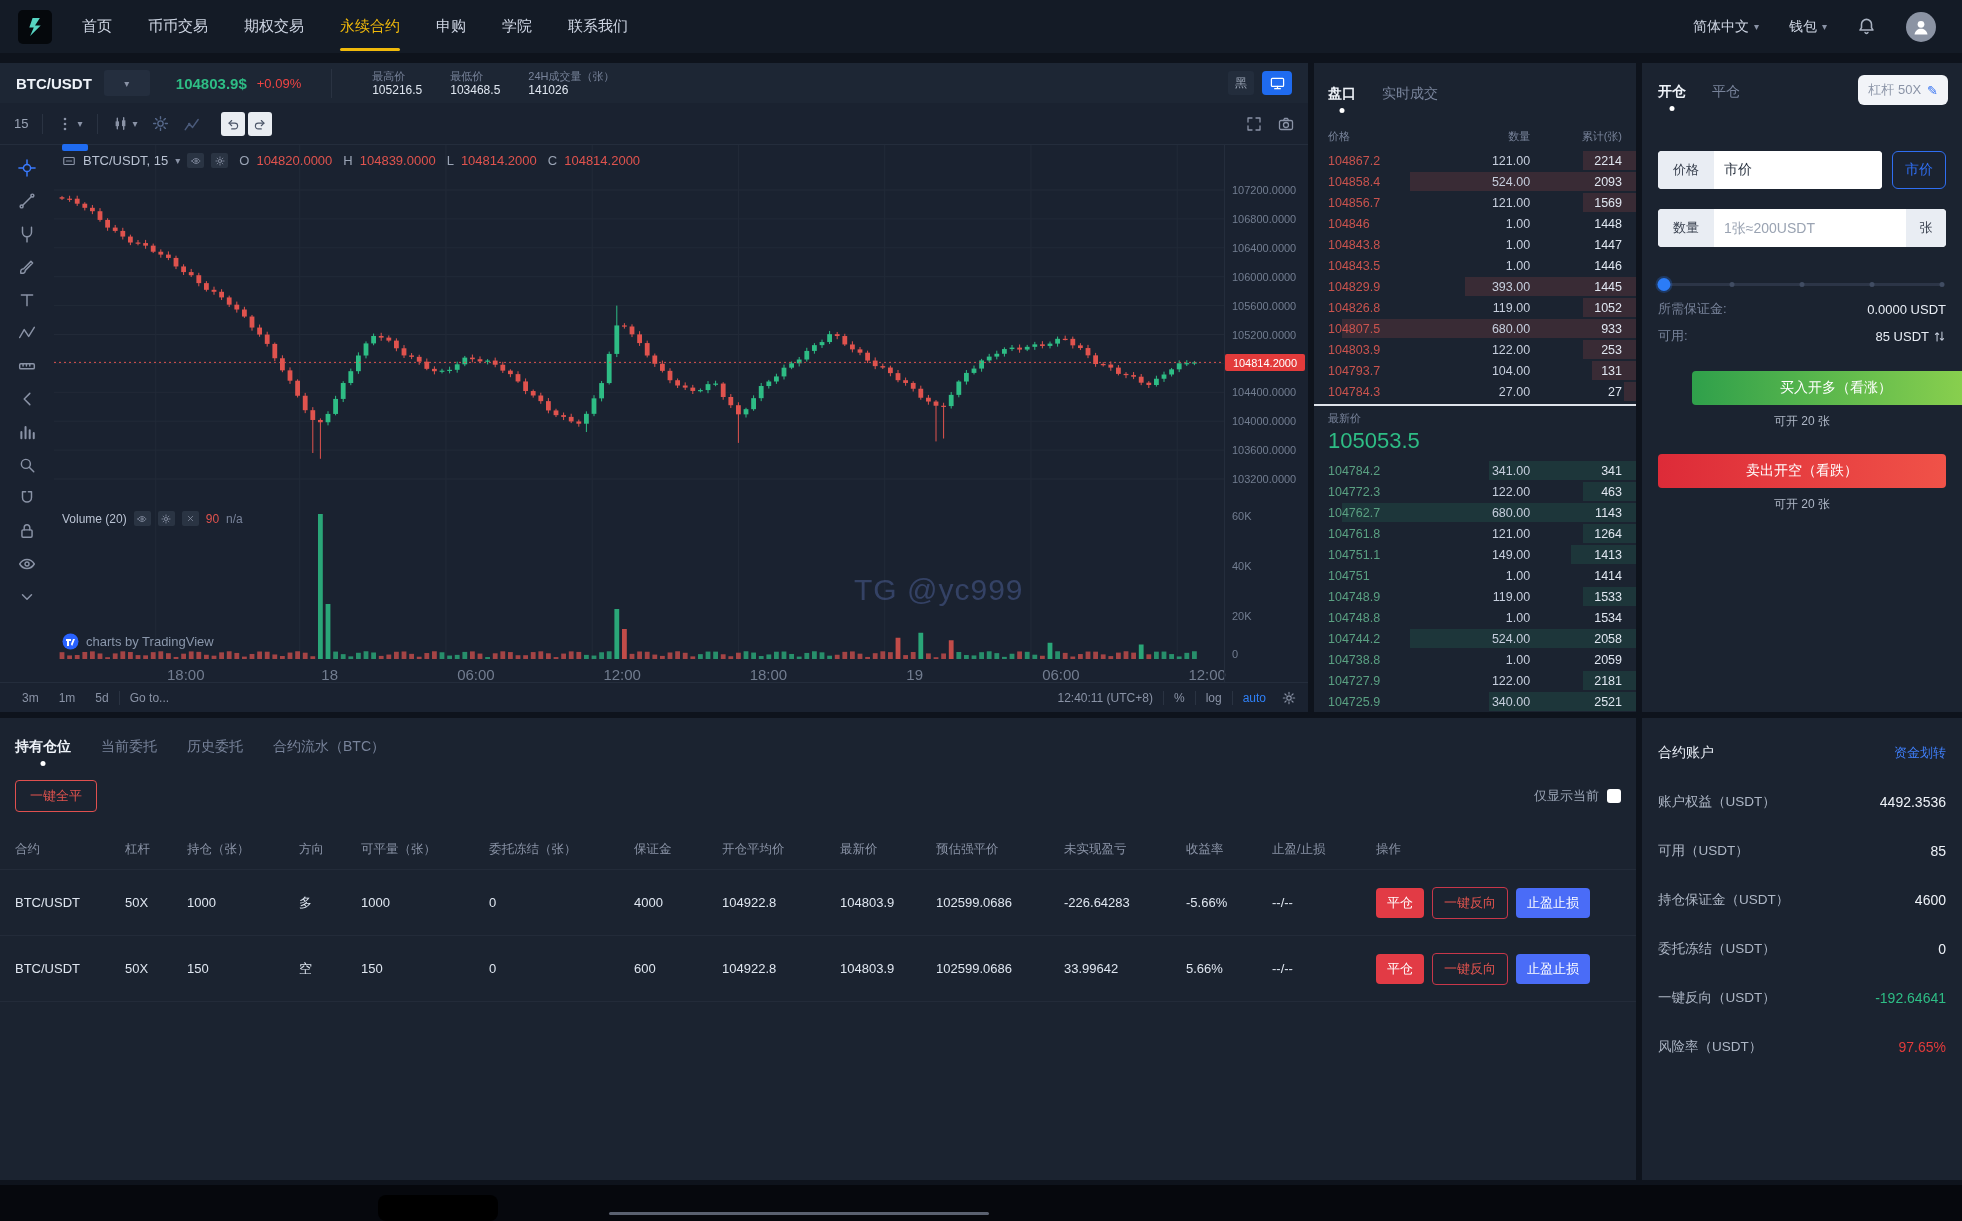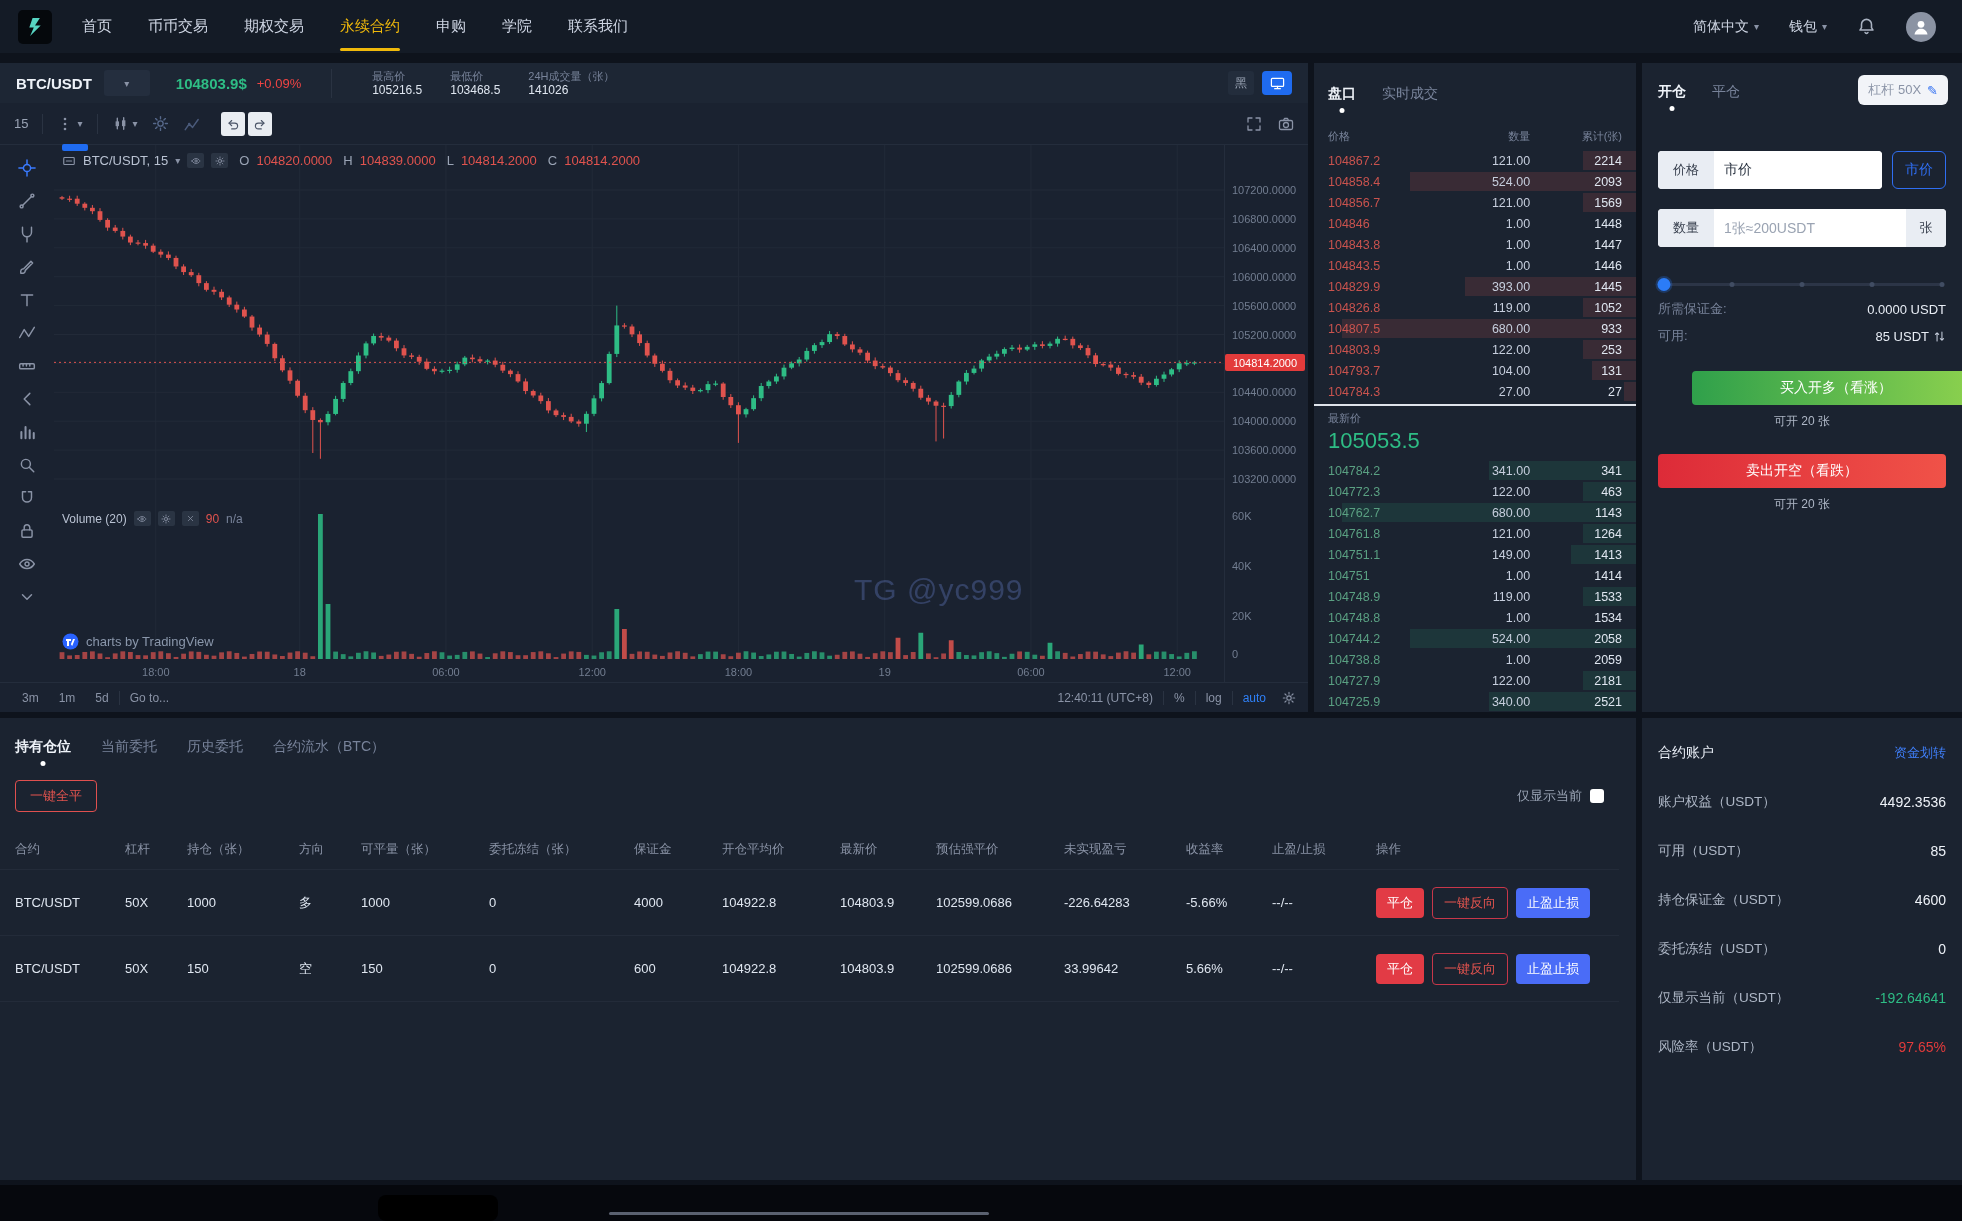--- a/index.html
+++ b/index.html
@@ -54,21 +54,21 @@
   #chart-legend{position:absolute;left:8px;top:8px;display:flex;align-items:center;gap:7px;font-size:13px;color:#b9c2d2;white-space:nowrap;}
   #chart-legend .ohlc-l{color:#9aa4b5;margin-left:4px;}
   #chart-legend .ohlc-v{color:#e0534e;}
   .mini-box{width:17px;height:15px;background:#2a3443;border-radius:2px;display:flex;align-items:center;justify-content:center;color:#8a93a6;cursor:pointer;}
   #volume-legend{position:absolute;left:8px;top:366px;display:flex;align-items:center;gap:7px;font-size:12px;color:#b9c2d2;}
   #volume-legend .v-red{color:#e0534e;}
   #volume-legend .v-na{color:#78839a;}
   #watermark{position:absolute;left:800px;top:428px;font-size:30px;color:rgba(110,135,215,0.32);letter-spacing:1px;}
   #tv-credit{position:absolute;left:8px;bottom:10px;display:flex;align-items:center;gap:7px;font-size:13px;color:#8a97ab;}
   #time-axis{position:absolute;left:54px;top:517px;width:1170px;height:20px;}
-  #time-axis span{position:absolute;font-size:11px;color:#727d90;transform:translateX(-50%);}
+  #time-axis span{position:absolute;font-size:15px;color:#727d90;transform:translateX(-50%);margin-left:30px;}
   #price-axis{position:absolute;right:0;top:0;width:84px;height:537px;border-left:1px solid #242d3c;}
   #price-axis .tick{position:absolute;left:7px;font-size:11px;color:#727d90;}
   #last-price-tag{position:absolute;left:0;width:80px;height:17px;background:#e33b3b;color:#fff;font-size:11px;display:flex;align-items:center;justify-content:center;border-radius:2px;}
   #chart-footer{position:absolute;left:0;right:0;bottom:0;height:30px;border-top:1px solid #242d3c;display:flex;align-items:center;padding:0 12px;font-size:12px;color:#8a93a6;}
   .cf-item{padding:0 10px;cursor:pointer;}
   .cf-left{display:flex;align-items:center;}
   .cf-sep{width:1px;height:14px;background:#2a3342;}
   .cf-right{margin-left:auto;display:flex;align-items:center;}
   .cf-blue{color:#2f80f7;}
 
@@ -114,21 +114,21 @@
   #qty-slider .handle{position:absolute;left:0;top:1px;width:13px;height:13px;border-radius:50%;background:#2b7cf7;transform:translateX(-35%);box-shadow:0 0 0 2px rgba(43,124,247,.25);}
   .fee-row{display:flex;justify-content:space-between;font-size:13px;margin-top:9px;color:#c4ccda;}
   .fee-row:first-of-type{margin-top:22px;}
   .fee-row .fv{color:#e8edf5;display:flex;align-items:center;gap:4px;}
   .big-btn{width:100%;height:34px;border:none;border-radius:4px;color:#fff;font-size:14px;cursor:pointer;font-family:inherit;}
   #buy-btn{margin-top:26px;background:linear-gradient(90deg,#2fa04b,#8ed24e);margin-left:34px;}
   #sell-btn{margin-top:24px;background:linear-gradient(90deg,#dd2b38,#f05248);}
   .btn-hint{text-align:center;font-size:12px;color:#aeb7c6;margin-top:8px;}
 
   
-  #positions{position:absolute;left:0;top:718px;width:1636px;height:462px;background:#1b2330;padding:20px 17px 0 0;}
+  #positions{position:absolute;left:0;top:718px;width:1636px;height:462px;background:#1b2330;padding:20px 0 0 0;}
   #positions .panel-tabs{padding:0 15px;gap:30px;}
   #pos-controls{display:flex;align-items:center;margin-top:16px;padding:0 15px;}
   #close-all-btn{border:1px solid #e0504f;color:#e0534e;background:transparent;border-radius:4px;font-size:13px;padding:6px 14px;cursor:pointer;font-family:inherit;}
   #only-current{margin-left:auto;display:flex;align-items:center;gap:8px;font-size:13px;color:#9aa4b5;cursor:pointer;}
   #only-current .chk{width:14px;height:14px;background:#fff;border-radius:3px;}
   .pos-grid{display:grid;grid-template-columns:110px 62px 112px 62px 128px 145px 88px 118px 96px 128px 122px 86px 104px 1fr;align-items:center;padding-left:15px;}
   #pos-header{margin-top:18px;height:40px;color:#8a93a6;font-size:12.5px;border-bottom:1px solid #232b39;}
   .pos-row{height:66px;font-size:13px;color:#dfe6f0;border-bottom:1px solid #232b39;}
   .pos-actions{display:flex;gap:8px;align-items:center;}
   .act-btn{border:none;border-radius:4px;font-size:13px;padding:6px 11px;color:#fff;cursor:pointer;font-family:inherit;white-space:nowrap;}
@@ -1286,21 +1286,21 @@
       </div>
       <div class="acct-row">
         <span class="al">持仓保证金（USDT）</span>
         <span class="av ">4600</span>
       </div>
       <div class="acct-row">
         <span class="al">委托冻结（USDT）</span>
         <span class="av ">0</span>
       </div>
       <div class="acct-row">
-        <span class="al">仅显示当前（USDT）</span>
+        <span class="al">一键反向（USDT）</span>
         <span class="av green">-192.64641</span>
       </div>
       <div class="acct-row">
         <span class="al">风险率（USDT）</span>
         <span class="av red">97.65%</span>
       </div>
     </div>
 </aside>
 
 <footer id="bottom-strip">

